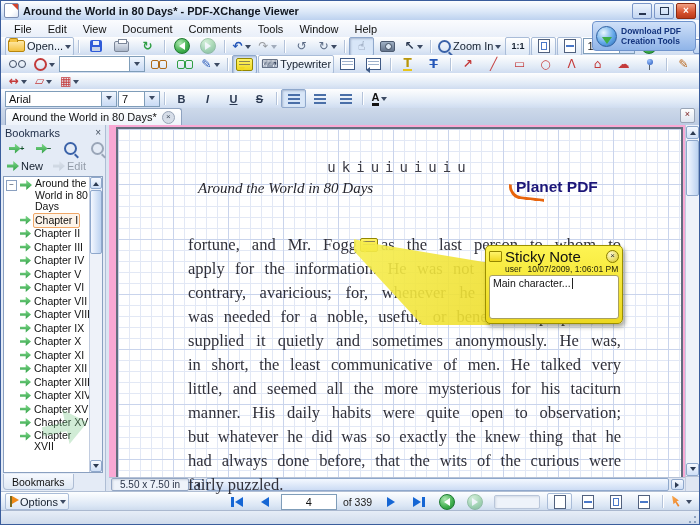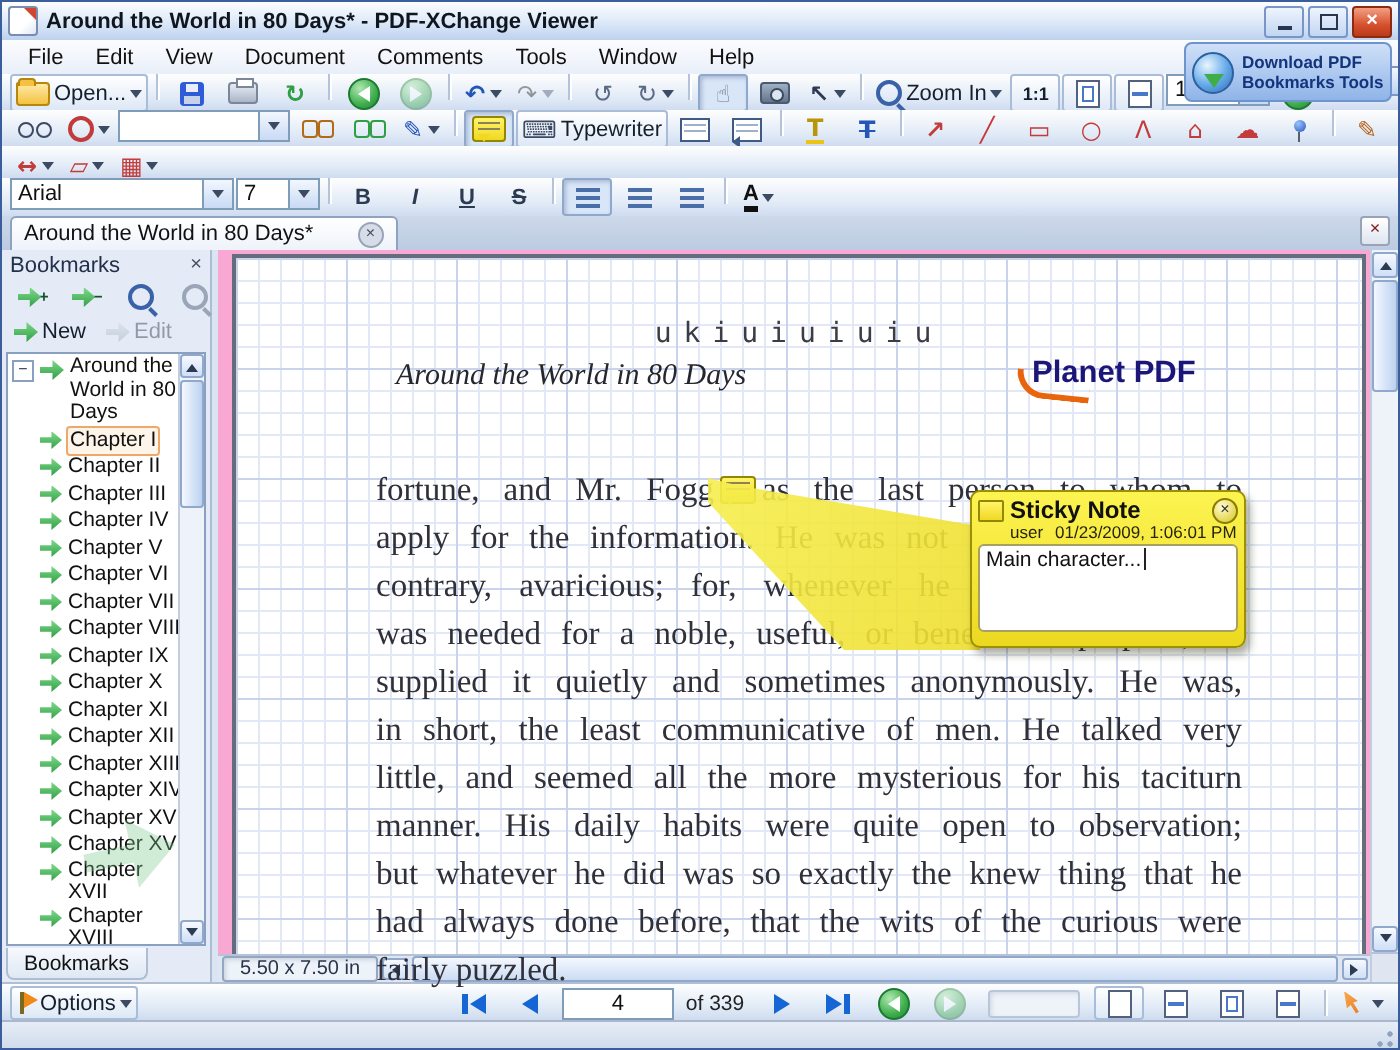--- a/index.html
+++ b/index.html
@@ -26,21 +26,21 @@
   .mitem{padding:1px 7px;border-radius:2px;}
 
   
   .badge{position:absolute;top:20px;right:3px;width:104px;height:30px;z-index:60;border-radius:4px;
     background:linear-gradient(180deg,#cfe0f8,#8fb4e8);border:1px solid #6f93cc;display:flex;align-items:center;gap:4px;padding:1px 3px;box-sizing:border-box;}
   .globe{width:19px;height:19px;border-radius:50%;background:radial-gradient(circle at 35% 30%,#eaf6ff,#63a8e8 55%,#2f6db8);border:1px solid #2c5fa0;position:relative;flex:none;}
   .globe::after{content:"";position:absolute;left:5px;bottom:-3px;border:5px solid transparent;border-top:7px solid #3fae49;}
   .badgetext{font-size:8.5px;font-weight:bold;color:#14357e;line-height:10px;}
 
   
-  .tbar{display:flex;align-items:flex-start;gap:1px;padding:0 4px;
+  .tbar{display:flex;align-items:center;gap:1px;padding:0 4px;
     background:linear-gradient(180deg,#fefefe,#dfe9f6 70%,#cfdcf0);border-bottom:1px solid #c0cfe4;}
   .tb1{top:36px;height:18px;}
   .tb2{top:54px;height:18px;}
   .tb3{top:72px;height:16px;}
   .tb4{top:88px;height:19px;}
   .btn{display:inline-flex;align-items:center;justify-content:center;height:17px;min-width:19px;
     border:1px solid transparent;border-radius:2px;gap:2px;padding:0 2px;flex:none;}
   .raised{border:1px solid #a9bcd8;background:linear-gradient(180deg,#ffffff,#dde8f6);}
   .pressed{border:1px solid #8fa8cc;background:#d8e6f8;box-shadow:inset 1px 1px 2px rgba(60,80,120,.3);}
   .sep{width:1px;height:13px;background:#b4c3da;box-shadow:1px 0 0 #fff;margin:0 3px;flex:none;}
@@ -85,21 +85,21 @@
   .binoc{display:flex;gap:0;}
   .binoc i{width:6px;height:7px;border:1.5px solid #b06a18;border-radius:2px;display:block;}
   .binoc.g i{border-color:#2f9e44;}
   .redloupe{width:9px;height:9px;border:2px solid #c23b3b;border-radius:50%;flex:none;}
   .cam{width:13px;height:9px;background:linear-gradient(180deg,#9fb0c4,#64748c);border:1px solid #4c5a70;border-radius:2px;position:relative;flex:none;}
   .cam::after{content:"";position:absolute;left:4px;top:1.5px;width:5px;height:5px;border-radius:50%;background:#dbe6f2;border:1px solid #3c4a5e;}
   .fontbox{font-weight:bold;font-size:11px;}
 
   
   .tabrow{top:107px;height:17px;background:linear-gradient(180deg,#cdd9ea,#bccbe2);border-bottom:1px solid #8fa3c0;display:flex;align-items:flex-end;padding:0 4px;}
-  .doctab{display:flex;align-items:center;gap:22px;height:16px;padding:0 6px;background:linear-gradient(180deg,#ffffff,#eef3fa);
+  .doctab{display:flex;align-items:center;gap:5px;height:16px;padding:0 6px;background:linear-gradient(180deg,#ffffff,#eef3fa);
     border:1px solid #8fa3c0;border-bottom:none;border-radius:3px 3px 0 0;font-size:11px;}
   .tabx{width:11px;height:11px;border-radius:50%;background:#d6dde8;border:1px solid #98a4b6;color:#44505f;font-size:8px;line-height:9px;text-align:center;}
   .tabrowx{margin-left:auto;width:13px;height:13px;border:1px solid #98a4b6;border-radius:2px;background:linear-gradient(180deg,#fff,#dde5f0);
     color:#7c2020;font-size:9px;line-height:11px;text-align:center;margin-bottom:2px;}
 
   
   .main{top:124px;height:366px;background:#c6cfe0;}
   .panel{position:absolute;left:0;top:0;bottom:0;width:104px;background:#e4ebf6;border-right:1px solid #aebdd4;}
   .phead{height:15px;display:flex;align-items:center;padding:0 4px;font-size:11px;color:#22304a;}
   .phead .px{margin-left:auto;font-size:10px;color:#44505f;}
@@ -149,21 +149,21 @@
   .pline.last{text-align-last:left;}
   .note-inline{display:inline-block;width:16px;height:12px;vertical-align:-2px;margin:0 3px;background:linear-gradient(180deg,#fff46a,#f0d822);
     border:1px solid #948700;border-radius:2px;position:relative;}
   .note-inline::after{content:"";position:absolute;left:1px;bottom:-5px;border:3px solid transparent;border-top:5px solid #e8d020;}
   .note-inline::before{content:"";position:absolute;left:2px;top:2px;right:2px;height:6px;background:repeating-linear-gradient(180deg,#8b8354 0 1px,transparent 1px 3px);}
   .beam{position:absolute;left:236px;top:110px;width:136px;height:86px;z-index:2;background:linear-gradient(120deg,#f6ee4e,#eede2e);opacity:.9;
     clip-path:polygon(0 0,16px 4px,100% 28%,100% 100%,50% 100%,0 12px);}
   .popup{position:absolute;left:367px;top:116px;width:138px;height:79px;z-index:3;border:1px solid #9c8f00;border-radius:5px;
     background:linear-gradient(180deg,#fdf452,#ecd81f);box-shadow:2px 3px 4px rgba(40,40,10,.4);box-sizing:border-box;padding:2px 3px;}
   .popup .ph{display:flex;align-items:center;gap:3px;}
-  .popup .ph .t{font-size:12px;font-weight:bold;color:#111;}
+  .popup .ph .t{font-size:15px;font-weight:normal;color:#111;}
   .popup .px{margin-left:auto;width:11px;height:11px;border-radius:50%;background:radial-gradient(circle at 35% 30%,#fffad0,#d8c81e);
     border:1px solid #8a7d00;font-size:8px;line-height:9px;text-align:center;color:#333;}
   .popup .meta{display:flex;gap:6px;font-size:8.5px;color:#26260a;padding-left:16px;margin-top:-1px;}
   .popup .body{margin-top:1px;height:44px;background:#fff;border:1px solid #a8a060;border-radius:3px;font-size:10.5px;padding:1px 3px;box-sizing:border-box;}
   .caret{display:inline-block;width:1px;height:11px;background:#222;vertical-align:-2px;margin-left:1px;}
   .minib{width:11px;height:9px;background:linear-gradient(180deg,#fff46a,#f0d822);border:1px solid #948700;border-radius:1px;flex:none;}
 
   .vscroll{position:absolute;right:0;top:0;width:13px;height:352px;background:#eef2f9;border-left:1px solid #c2cde0;}
   .vup{position:absolute;top:1px;left:0;right:0;height:13px;}
   .vdn{position:absolute;bottom:1px;left:0;right:0;height:13px;}
@@ -221,21 +221,21 @@
     <span class="mitem">View</span>
     <span class="mitem">Document</span>
     <span class="mitem">Comments</span>
     <span class="mitem">Tools</span>
     <span class="mitem">Window</span>
     <span class="mitem">Help</span>
   </div>
 
   <div class="badge">
     <span class="globe"></span>
-    <span class="badgetext"><span>Download PDF</span><br><span>Bookmarks Tools</span></span>
+    <span class="badgetext"><span>Download PDF</span><br><span>Creation Tools</span></span>
   </div>
 
   <div class="band tbar tb1">
     <span class="btn raised">
         <span class="folder"></span>
         <span class="lbl">Open...</span>
         <span class="dd"></span>
       </span>
     <span class="sep"></span>
     <span class="btn">
@@ -570,24 +570,20 @@
             <span class="bmk"></span>
             <span class="chlbl">Chapter XV</span>
           </div>
         <div class="chli">
             <span class="bmk"></span>
             <span class="chlbl">Chapter XVI</span>
           </div>
         <div class="chli wrap">
             <span class="bmk"></span>
             <span class="chlbl">Chapter XVII</span>
-          </div>
-        <div class="chli wrap">
-            <span class="bmk"></span>
-            <span class="chlbl">Chapter XVIII</span>
           </div>
         <div class="wmark"></div>
         <div class="tscroll">
           <span class="sbtn tup">
               <span class="au"></span>
             </span>
           <span class="tthumb"></span>
           <span class="sbtn tdn">
               <span class="ad"></span>
             </span>
@@ -621,21 +617,21 @@
         </div>
         <div class="beam"></div>
         <div class="popup">
           <div class="ph">
             <span class="minib"></span>
             <span class="t">Sticky Note</span>
             <span class="px">×</span>
           </div>
           <div class="meta">
             <span>user</span>
-            <span>01/23/2009, 1:06:01 PM</span>
+            <span>10/07/2009, 1:06:01 PM</span>
           </div>
           <div class="body">
             <span>Main character...</span><span class="caret"></span>
           </div>
         </div>
       </div>
 
       <div class="vscroll">
         <span class="sbtn vup">
             <span class="au"></span>

